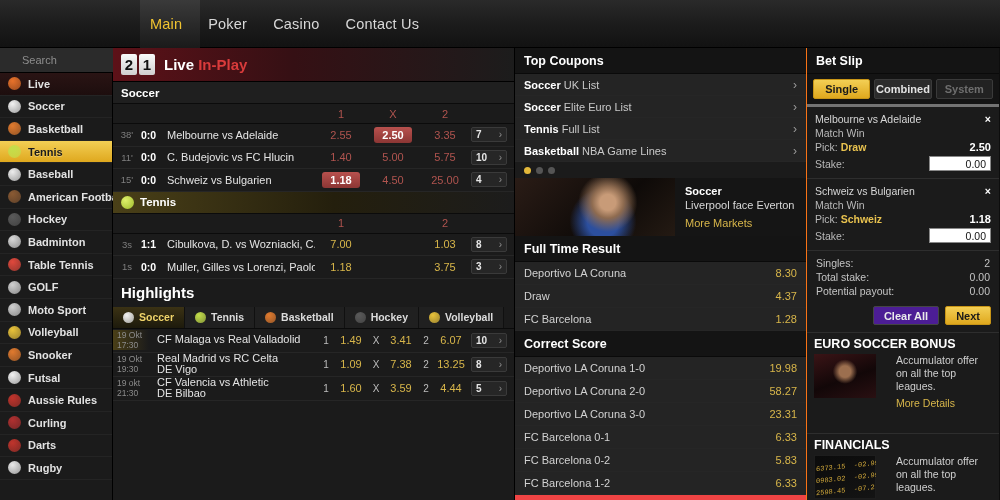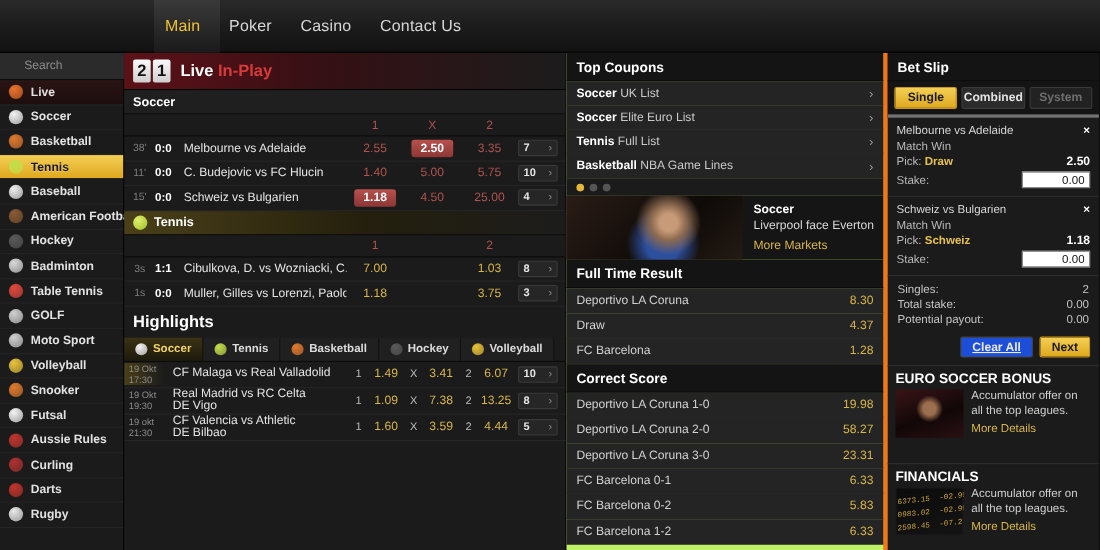--- a/index.html
+++ b/index.html
@@ -24,21 +24,21 @@
   .nav { display: flex; align-items: center; gap: 26px; margin-left: 150px; position:relative; z-index:2;}
   .nav a {
     color: #d8d8d8; font-size: 14.5px; text-decoration: none; letter-spacing:.2px;
   }
   .nav a.active { color: #f0c330; }
 
   
   .wrap { display: flex; width: 1000px; height: 452px; }
   .sidebar { width: 113px; background: #1b1b1b; border-right:1px solid #000;}
   .col-live { width: 402px; background:#1b1b1b; border-right:1px solid #000;}
-  .col-mid  { width: 292px; background:#bef264; border-right:4px solid #f97316;}
+  .col-mid  { width: 292px; background:#ef4444; border-right:1px solid #f97316;}
   .col-slip { width: 192px; background:#1b1b1b;}
 
   
   .searchbox{ display:flex; height:25px; background:#2b2b2b; border-bottom:1px solid #000;}
   .searchbox input{
     flex:1; background:#2b2b2b; border:none; outline:none;
     color:#9a9a9a; font-size:11px; padding-left:22px;
     font-family:"Liberation Sans",sans-serif;
   }
   .searchbox input::placeholder{color:#8d8d8d;}
@@ -170,25 +170,25 @@
   .bet .t4{display:flex;justify-content:space-between;align-items:center;margin-top:3px;font-size:10.5px;color:#b9b9b9;}
   .stake{
     width:62px;height:15px;background:#fff;border:1px solid #888;color:#111;
     font-size:10.5px;text-align:right;padding-right:4px;outline:none;
     font-family:"Liberation Sans",sans-serif;
   }
   .tot{padding:5px 9px 4px;font-size:10.5px;color:#c4c4c4;}
   .tot div{display:flex;justify-content:space-between;line-height:14px;}
   .acts{display:flex;justify-content:flex-end;gap:6px;padding:4px 8px 7px;border-bottom:1px solid #2e2e2e;}
   .btn{height:19px;padding:0 10px;display:flex;align-items:center;justify-content:center;font-size:11px;font-weight:bold;border-radius:2px;}
-  .btn.grey{background:#1d4ed8;color:#eaeaea;border:1px solid #444;text-decoration:underline;}
+  .btn.grey{background:#4c1d95;color:#eaeaea;border:1px solid #444;}
   .btn.gold{background:linear-gradient(180deg,#f3cf55,#dfa81e);color:#1a1a1a;border:1px solid #c89516;}
   .promo{padding:4px 7px 23px;border-bottom:1px solid #2e2e2e;}
   .promo .ph{color:#fff;font-size:12.5px;font-weight:bold;margin-bottom:3px;}
-  .pbody{display:flex;gap:7px;}
+  .pbody{display:flex;gap:20px;}
   .pimg{width:62px;height:44px;flex:0 0 62px;background:
      radial-gradient(circle at 50% 40%,#9c6f4f 14%,transparent 30%),
      linear-gradient(160deg,#3a1416,#120708 55%,#2a1012);}
   .pimg.fin{background:linear-gradient(160deg,#0b0b0b,#141414);
      box-shadow:inset 0 0 0 1px #1d1d1d;
      position:relative;overflow:hidden;}
   .pimg.fin:after{
      content:"6373.15  -02.99\A 0983.02  -02.99\A 2598.45  -07.2";
      white-space:pre; position:absolute; left:2px; top:5px;
      color:#cfa73a; font-size:7px; line-height:12px;

